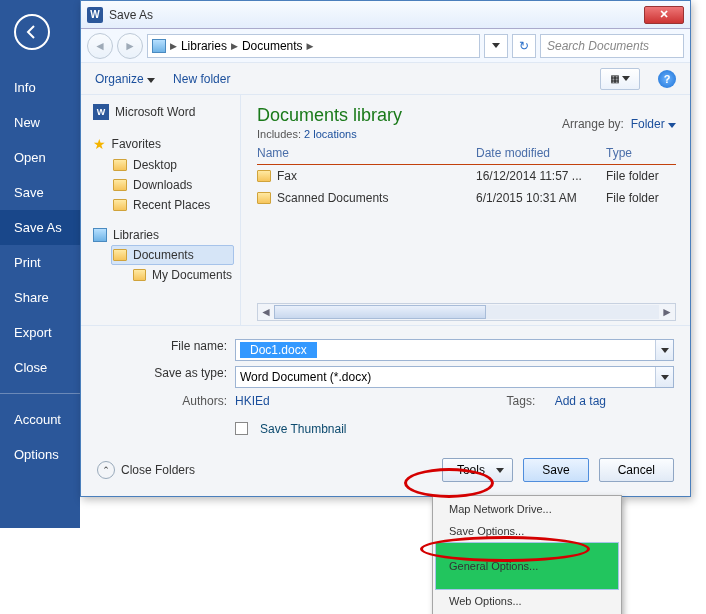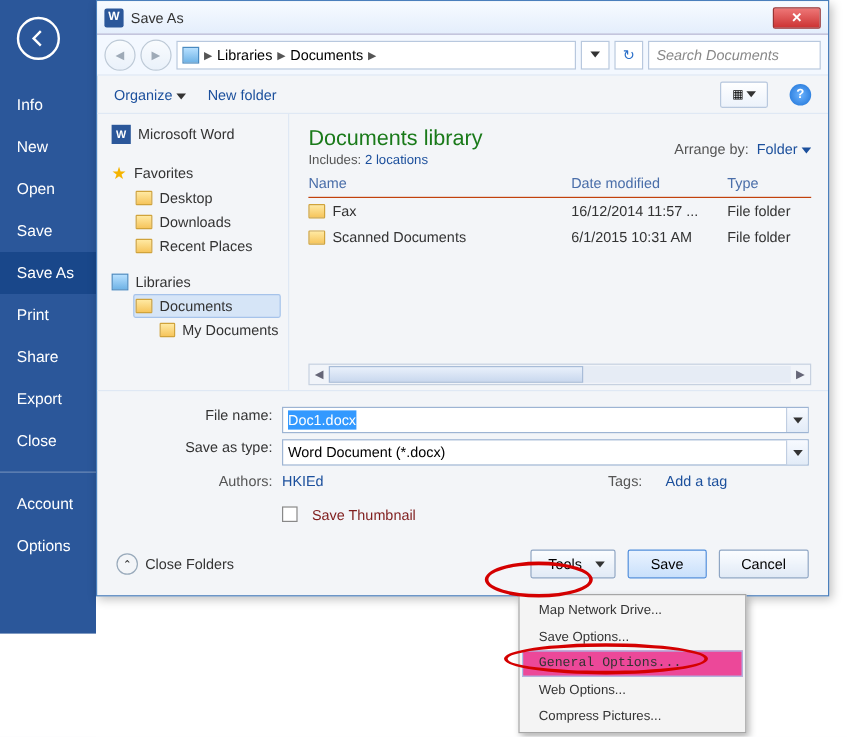--- a/index.html
+++ b/index.html
@@ -72,21 +72,21 @@
   .action-bar { display:flex; align-items:center; padding:10px 16px 14px 16px; gap:10px;}
   .hide-folders { display:flex; align-items:center; gap:6px; color:#333;}
   .hf-circ { width:18px;height:18px;border:1px solid #9ab;border-radius:50%; display:flex;align-items:center;justify-content:center; font-size:9px;}
   .action-bar .spacer { flex:1; }
   .btn { height:24px; padding:0 18px; border:1px solid #8fa6c4; background:linear-gradient(to bottom,#fbfdff,#e1eaf6); border-radius:2px; font-size:12px; display:flex; align-items:center; gap:4px; cursor:pointer;}
   .btn.primary { border-color:#4f8ddc; background:linear-gradient(to bottom,#eaf3ff,#c9e0fb);}
   .btn.tools { padding:0 8px 0 14px;}
 
   .dropdown-menu { position:absolute; width:190px; background:#f4f4f4; border:1px solid #a6a6a6; box-shadow:2px 3px 6px rgba(0,0,0,.3); padding:2px;}
   .menu-item { padding:5px 14px; font-size:11px; color:#333; cursor:pointer;}
-  .menu-item.hover { background:#ec4899; border:1px solid #a6c3ea; padding:4px 13px;font-family:Liberation Mono, monospace;}
+  .menu-item.hover { background:#22c55e; border:1px solid #a6c3ea; padding:17px 13px;}
 
   .red-ellipse { position:absolute; border:3px solid #d40000; border-radius:50%; pointer-events:none; }
 
   .tri { width:0;height:0;border-left:4px solid transparent;border-right:4px solid transparent;border-top:5px solid #333; display:inline-block;}
 </style>
 </head>
 <body>
 
 <div class="ribbon-sidebar">
   <div class="back-circle">
@@ -241,21 +241,21 @@
           </div>
           <div class="arrow">►</div>
       </div>
     </div>
   </div>
 
   <div class="form-area">
     <div class="form-row">
       <div class="form-label">File name:</div>
       <div class="combo">
-        <span style="background:#3399ff;color:#fff;padding:1px 0;">Doc1.docx</span>
+        <span style="background:#3399ff;color:#fff;padding:1px 10px;">Doc1.docx</span>
         <div class="drop">
             <span class="tri"></span>
           </div>
       </div>
     </div>
     <div class="form-row">
       <div class="form-label">Save as type:</div>
       <div class="combo">
         <span>Word Document (*.docx)</span>
         <div class="drop">
@@ -267,21 +267,21 @@
       <div class="k">Authors:</div>
       <div class="v">HKIEd</div>
       <div style="flex:1"></div>
       <div style="color:#555;">Tags:</div>&nbsp;
       <div class="v">Add a tag</div>
       <div style="width:60px"></div>
     </div>
     <div class="meta-row" style="margin-top:14px;">
       <div class="k"></div>
       <span class="checkbox"></span>
-      <span style="color:#7f1d1d">Save Thumbnail</span>
+      <span style="color:#0c4a6e">Save Thumbnail</span>
     </div>
   </div>
 
   <div class="action-bar">
     <div class="hide-folders">
       <span class="hf-circ">⌃</span>
       <span>Close Folders</span>
     </div>
     <div class="spacer"></div>
     <div class="btn tools"><span>Tools</span>&nbsp;<span class="tri"></span></div>

